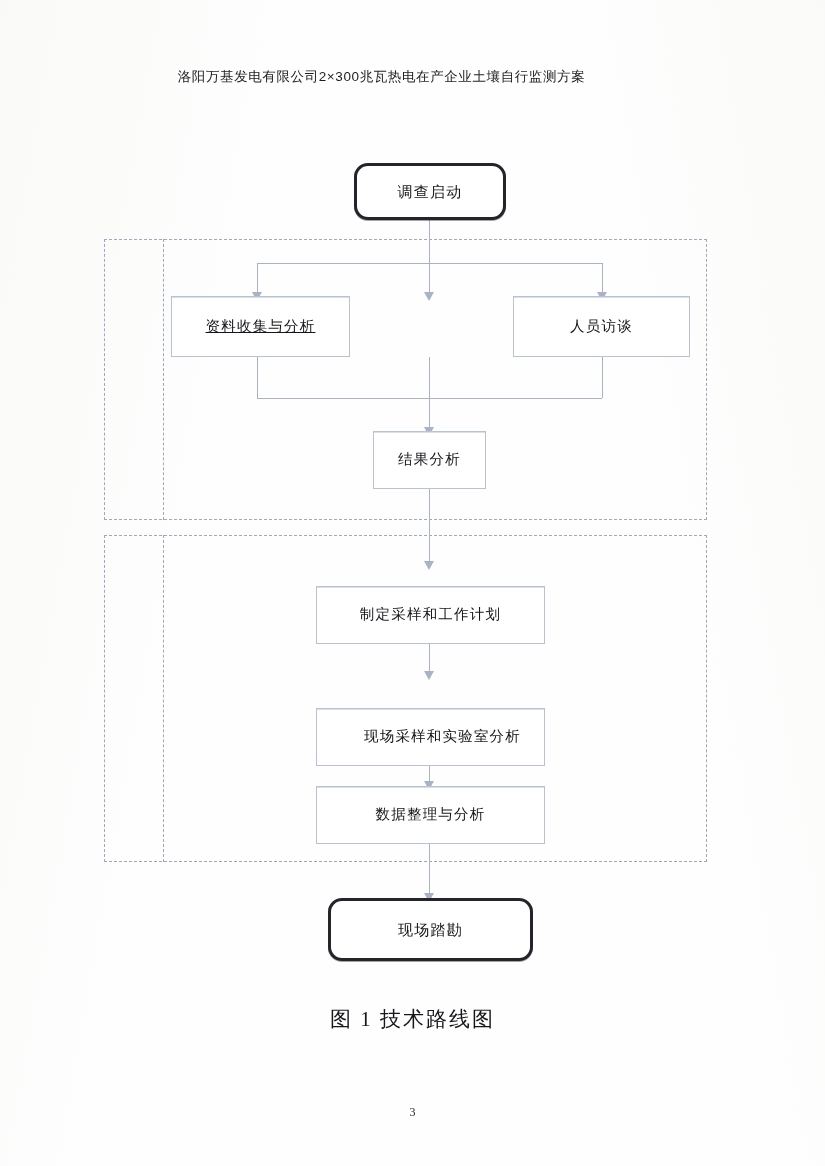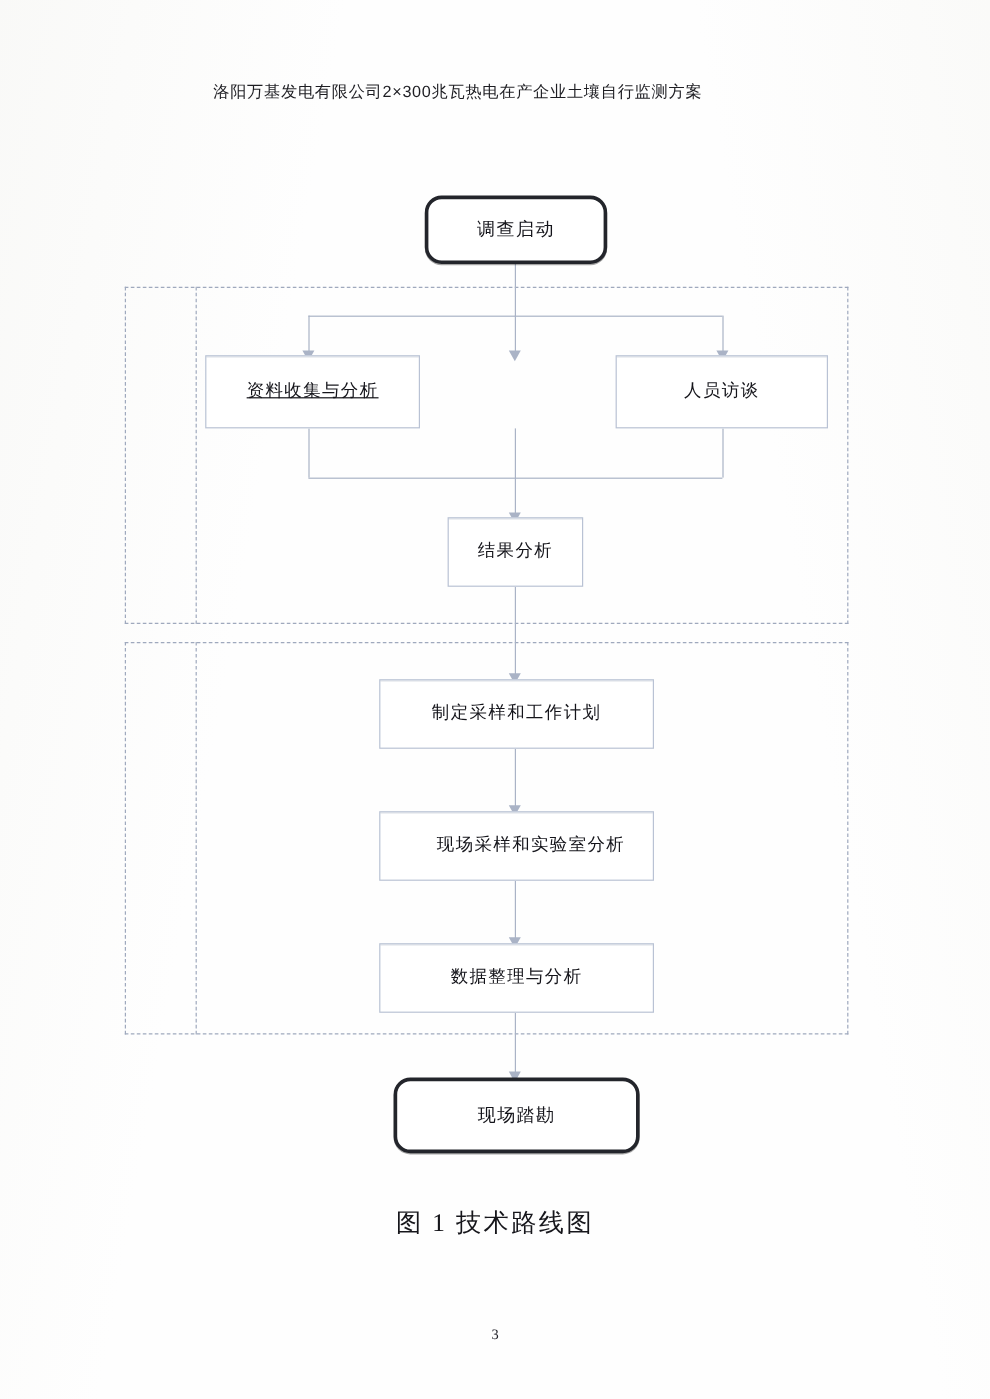--- a/index.html
+++ b/index.html
@@ -175,23 +175,23 @@
 
     <div class="node terminal" style="left:354px; top:163px; width:152px; height:57px;">调查启动</div>
 
     <div class="node plain" style="left:171px; top:296px; width:179px; height:61px;text-decoration:underline;">资料收集与分析</div>
 
 
     <div class="node plain" style="left:373px; top:431px; width:113px; height:58px;">结果分析</div>
 
     <div class="node plain" style="left:513px; top:296px; width:177px; height:61px;">人员访谈</div>
 
-    <div class="node plain" style="left:316px; top:566px; width:229px; height:58px;">制定采样和工作计划</div>
+    <div class="node plain" style="left:316px; top:586px; width:229px; height:58px;">制定采样和工作计划</div>
 
-    <div class="node plain" style="left:316px; top:676px; width:229px; height:58px;padding-left:24px;">现场采样和实验室分析</div>
+    <div class="node plain" style="left:316px; top:708px; width:229px; height:58px;padding-left:24px;">现场采样和实验室分析</div>
 
     <div class="node plain" style="left:316px; top:786px; width:229px; height:58px;text-align:right;">数据整理与分析</div>
 
     <div class="node terminal" style="left:328px; top:898px; width:205px; height:63px;">现场踏勘</div>
   </div>
 
   <div id="figure-caption">图 1  技术路线图</div>
 
   <div id="page-number">3</div>
 </div>

